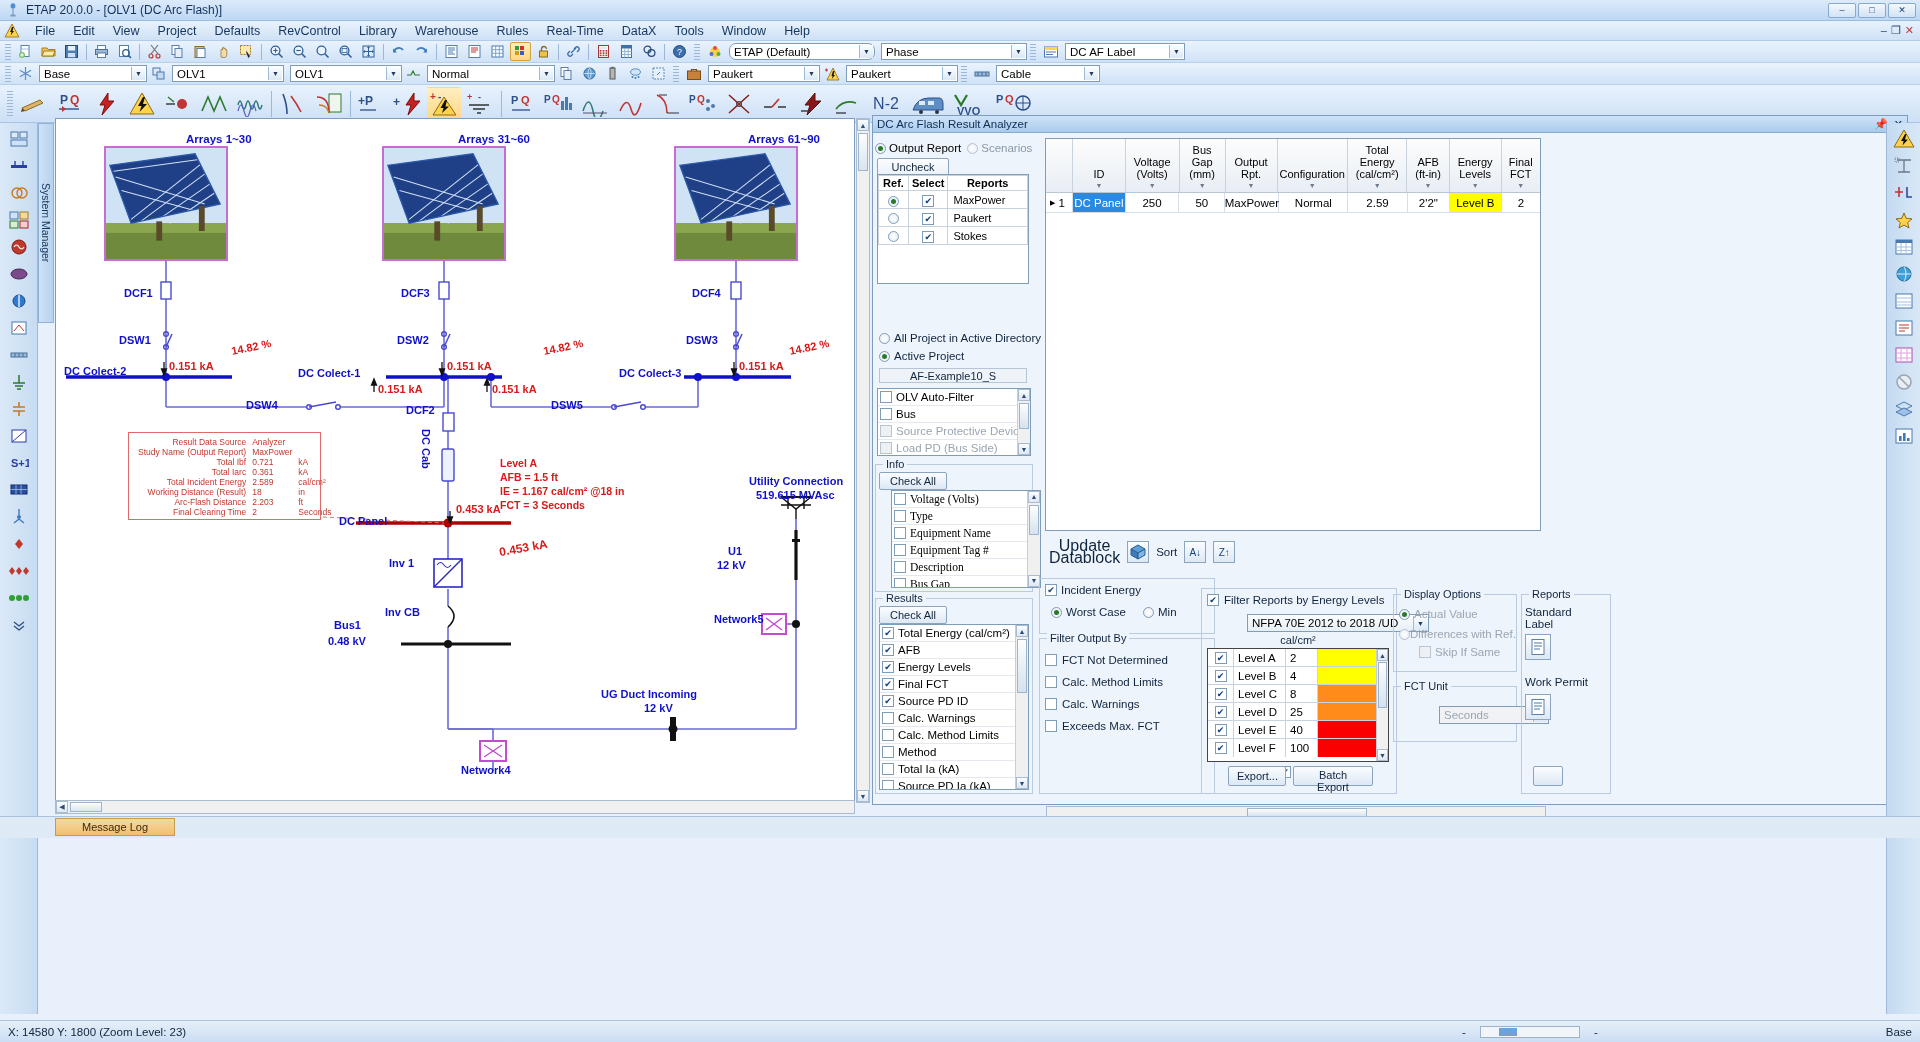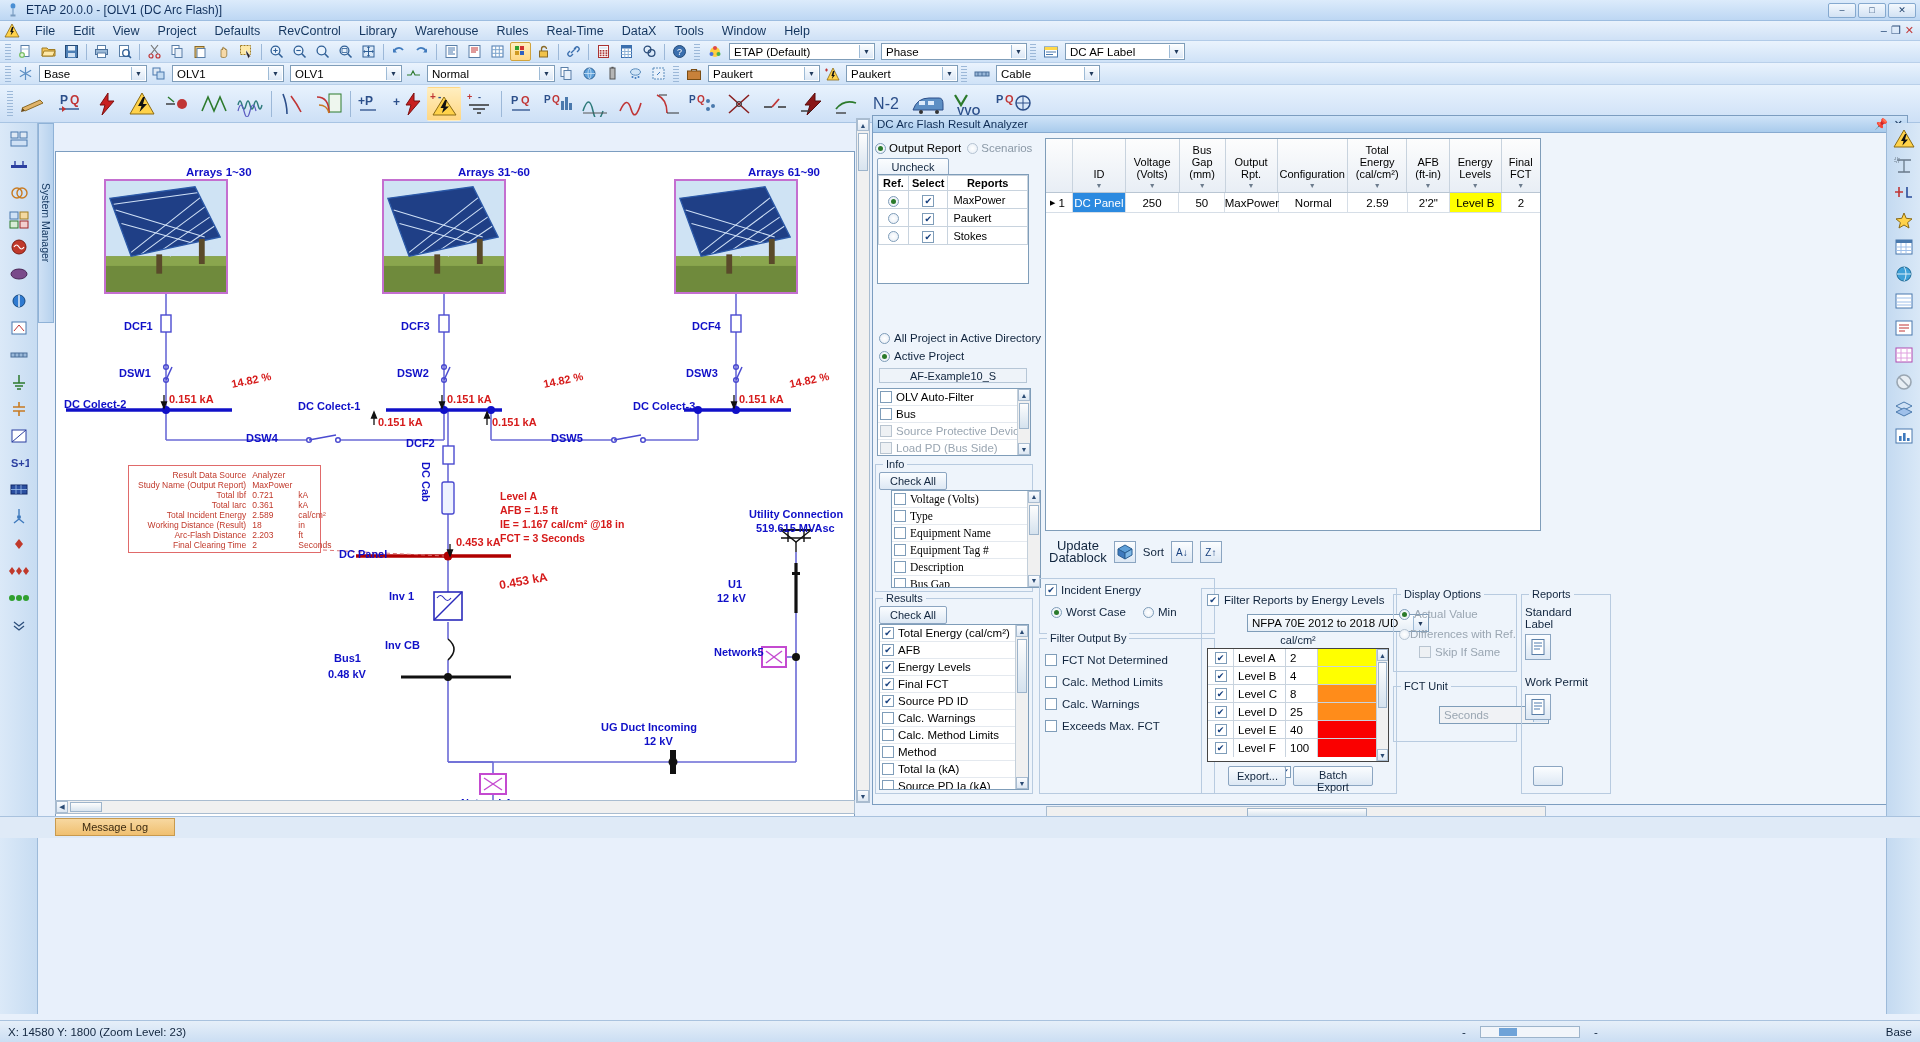--- a/index.html
+++ b/index.html
@@ -73,21 +73,21 @@
   .vtab{
     position:absolute;left:38px;top:123px;width:16px;height:200px;
     background:linear-gradient(to right,#cfe1f5,#b7d2ee);border:1px solid #8fb2d7;
     writing-mode:vertical-rl;text-orientation:mixed;font-size:10.5px;color:#13365f;
     display:flex;align-items:center;justify-content:center;
   }
 
   
   .canvas{
     position:absolute;left:55px;top:118px;width:800px;height:685px;
-    background:#ffffff;border:1px solid #7c9dc0;overflow:hidden;margin-top:33px;
+    background:#ffffff;border:1px solid #7c9dc0;overflow:hidden;
   }
   .canvas svg{position:absolute;left:0;top:0;}
   .cv-scroll-v{position:absolute;left:856px;top:118px;width:14px;height:685px;background:#f0f0f0;border:1px solid #a9bcd0;}
   .cv-scroll-h{position:absolute;left:55px;top:800px;width:800px;height:14px;background:#f0f0f0;border:1px solid #a9bcd0;}
   .sb-thumb{background:linear-gradient(#fdfdfd,#d8e4ef);border:1px solid #9db4cb;}
 
   .lbl{position:absolute;font-family:"Liberation Sans",sans-serif;font-weight:bold;color:#1010c8;font-size:11px;white-space:nowrap;}
   .lbl-red{position:absolute;font-weight:bold;color:#d61b1b;font-size:11px;white-space:nowrap;}
   .pv{position:absolute;border:2px solid #c46fd0;}
   .pvimg{width:100%;height:100%;display:block;}
@@ -411,21 +411,21 @@
     </div>
     <div class="tb-grip"></div>
     <div class="tb-btn">
       <svg width="16" height="16" viewBox="0 0 16 16">
           <circle cx="8" cy="8" r="5" fill="#ffcf3f"></circle>
           <circle cx="8" cy="4" r="2" fill="#e04b4b"></circle>
           <circle cx="11.5" cy="10" r="2" fill="#4bb04b"></circle>
           <circle cx="4.5" cy="10" r="2" fill="#4b6fe0"></circle>
         </svg>
     </div>
-    <div class="combo" style="width:146px;margin-left:3px;">
+    <div class="combo" style="width:146px;margin-left:3px;border-radius:7px;">
       <span>ETAP (Default)</span>
       <span class="arrow">▼</span>
     </div>
     <div class="combo" style="width:146px;margin-left:6px;">
       <span>Phase</span>
       <span class="arrow">▼</span>
     </div>
     <div class="tb-grip"></div>
     <div class="tb-btn">
       <svg width="16" height="16" viewBox="0 0 16 16">
@@ -1067,21 +1067,21 @@
     <div class="lbl" style="left:692px;top:14px;font-size:11.5px;">Arrays 61~90</div>
 
     <div class="lbl" style="left:68px;top:168px;">DCF1</div>
     <div class="lbl" style="left:63px;top:215px;">DSW1</div>
     <div class="lbl" style="left:8px;top:246px;">DC Colect-2</div>
     <div class="lbl" style="left:345px;top:168px;">DCF3</div>
     <div class="lbl" style="left:341px;top:215px;">DSW2</div>
     <div class="lbl" style="left:242px;top:248px;">DC Colect-1</div>
     <div class="lbl" style="left:636px;top:168px;">DCF4</div>
     <div class="lbl" style="left:630px;top:215px;">DSW3</div>
-    <div class="lbl" style="left:541px;top:248px;padding-left:36px;">DC Colect-3</div>
+    <div class="lbl" style="left:527px;top:248px;padding-left:36px;">DC Colect-3</div>
     <div class="lbl" style="left:190px;top:280px;">DSW4</div>
     <div class="lbl" style="left:495px;top:280px;">DSW5</div>
     <div class="lbl" style="left:350px;top:285px;">DCF2</div>
     <div class="lbl" style="left:364px;top:310px;writing-mode:vertical-rl;">DC Cab</div>
     <div class="lbl" style="left:283px;top:396px;">DC Panel</div>
     <div class="lbl" style="left:333px;top:438px;">Inv 1</div>
     <div class="lbl" style="left:329px;top:487px;">Inv CB</div>
     <div class="lbl" style="left:278px;top:500px;">Bus1</div>
     <div class="lbl" style="left:272px;top:516px;">0.48 kV</div>
     <div class="lbl" style="left:693px;top:356px;">Utility Connection</div>
@@ -1401,21 +1401,21 @@
         <div class="cell" style="width:54px">MaxPower</div>
         <div class="cell" style="width:72px">Normal</div>
         <div class="cell" style="width:62px">2.59</div>
         <div class="cell" style="width:44px">2'2"</div>
         <div class="cell" style="width:54px;background:#ffff00">Level B</div>
         <div class="cell" style="width:40px;border-right:none">2</div>
       </div>
     </div>
 
     <div style="position:absolute;left:176px;top:424px;display:flex;align-items:center;gap:7px;">
-      <div style="font-size:13px;line-height:12px;text-align:center;color:#10243d;">
+      <div style="font-size:16px;line-height:12px;text-align:center;color:#10243d;">
         <div>Update</div>
         <div>Datablock</div>
       </div>
       <div style="width:22px;height:22px;border:1px solid #8ba5c1;background:linear-gradient(#fbfdff,#dde8f4);display:flex;align-items:center;justify-content:center;">
         <svg width="16" height="16" viewBox="0 0 16 16">
             <polygon points="8,1 15,5 8,9 1,5" fill="#5d9fd8" stroke="#2b5f93"></polygon>
             <polygon points="1,5 8,9 8,15 1,11" fill="#3f7abd" stroke="#2b5f93"></polygon>
             <polygon points="15,5 8,9 8,15 15,11" fill="#7fb8e6" stroke="#2b5f93"></polygon>
           </svg>
       </div>

